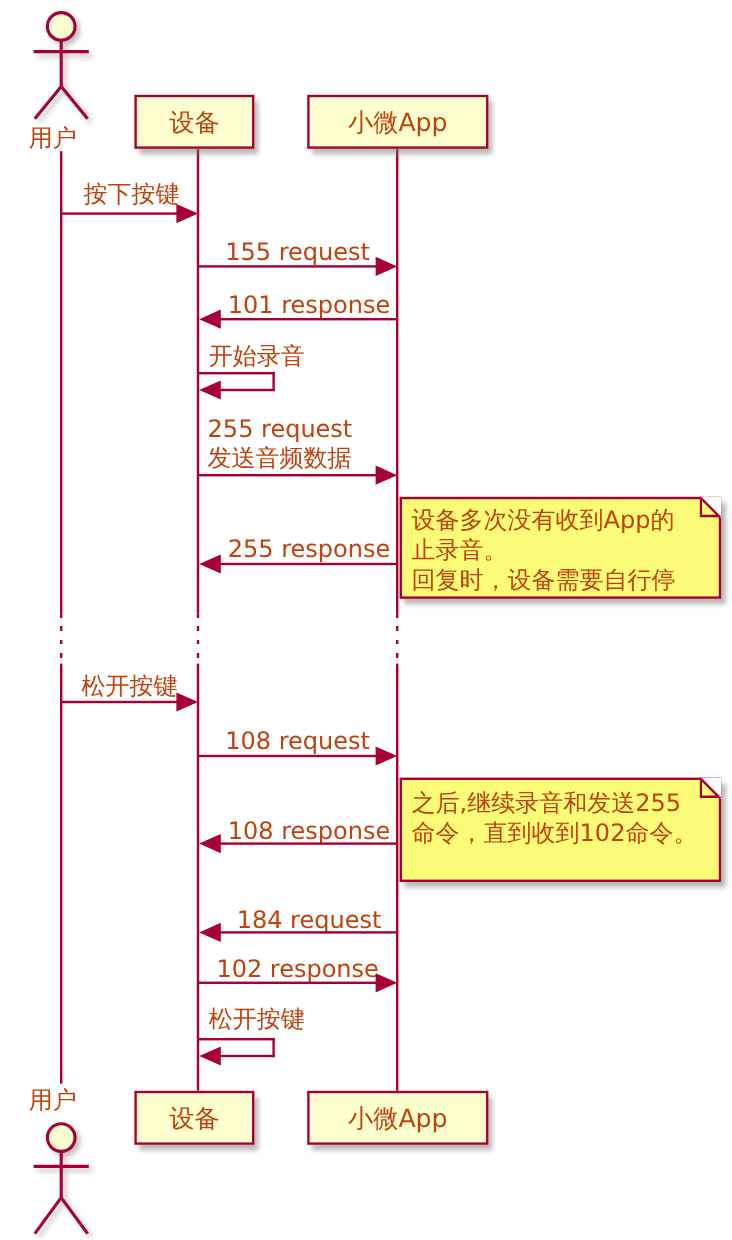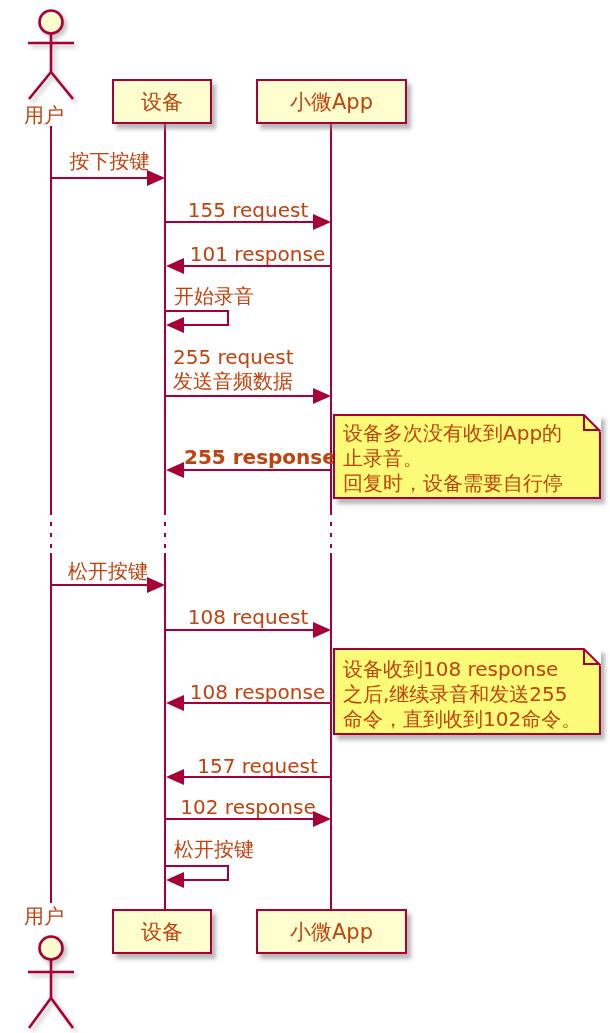--- a/index.html
+++ b/index.html
@@ -91,21 +91,21 @@
   <div class="hline" style="left:165px;top:310px;width:64px;"></div>
   <div class="vline" style="left:227px;top:310px;height:16px;"></div>
   <div class="hline" style="left:182px;top:324px;width:47px;"></div>
   <div class="head-l" style="left:166px;top:317px;"></div>
 
   <div class="msg-label" style="left:173px;top:346px;">255 request</div>
   <div class="msg-label" style="left:173px;top:370px;">发送音频数据</div>
   <div class="hline" style="left:165px;top:395px;width:150px;"></div>
   <div class="head-r" style="left:313px;top:388px;"></div>
 
-  <div class="msg-label center" style="left:184px;width:147px;top:446px;font-weight:bold;">255 response</div>
+  <div class="msg-label center" style="left:184px;width:147px;top:446px;">255 response</div>
   <div class="hline" style="left:176px;top:469px;width:155px;"></div>
   <div class="head-l" style="left:166px;top:462px;"></div>
 
   <div class="note" style="left:333px;top:414px;width:268px;height:85px;">
     <svg class="fold" width="18" height="18">
       <polygon points="0,0 18,0 18,18" fill="#ffffff"></polygon>
       <polygon points="1,1 1,16 16,16" fill="#FBFB77" stroke="#A80036" stroke-width="2"></polygon>
     </svg>
     <div>设备多次没有收到App的</div>
     <div>止录音。</div>
@@ -118,30 +118,29 @@
 
   <div class="msg-label center" style="left:165px;width:166px;top:606px;">108 request</div>
   <div class="hline" style="left:165px;top:629px;width:150px;"></div>
   <div class="head-r" style="left:313px;top:622px;"></div>
 
   <div class="note" style="left:333px;top:648px;width:268px;height:87px;padding-top:7px;">
     <svg class="fold" width="18" height="18">
       <polygon points="0,0 18,0 18,18" fill="#ffffff"></polygon>
       <polygon points="1,1 1,16 16,16" fill="#FBFB77" stroke="#A80036" stroke-width="2"></polygon>
     </svg>
-    <div>设备收到108 response</div>
     <div>之后,继续录音和发送255</div>
     <div>命令，直到收到102命令。</div>
   </div>
 
   <div class="msg-label center" style="left:184px;width:147px;top:681px;">108 response</div>
   <div class="hline" style="left:176px;top:702px;width:155px;"></div>
   <div class="head-l" style="left:166px;top:695px;"></div>
 
-  <div class="msg-label center" style="left:184px;width:147px;top:755px;">157 request</div>
+  <div class="msg-label center" style="left:184px;width:147px;top:755px;">184 request</div>
   <div class="hline" style="left:176px;top:776px;width:155px;"></div>
   <div class="head-l" style="left:166px;top:769px;"></div>
 
   <div class="msg-label center" style="left:165px;width:166px;top:796px;">102 response</div>
   <div class="hline" style="left:165px;top:818px;width:150px;"></div>
   <div class="head-r" style="left:313px;top:811px;"></div>
 
   <div class="msg-label" style="left:174px;top:838px;">松开按键</div>
   <div class="hline" style="left:165px;top:865px;width:64px;"></div>
   <div class="vline" style="left:227px;top:865px;height:16px;"></div>

